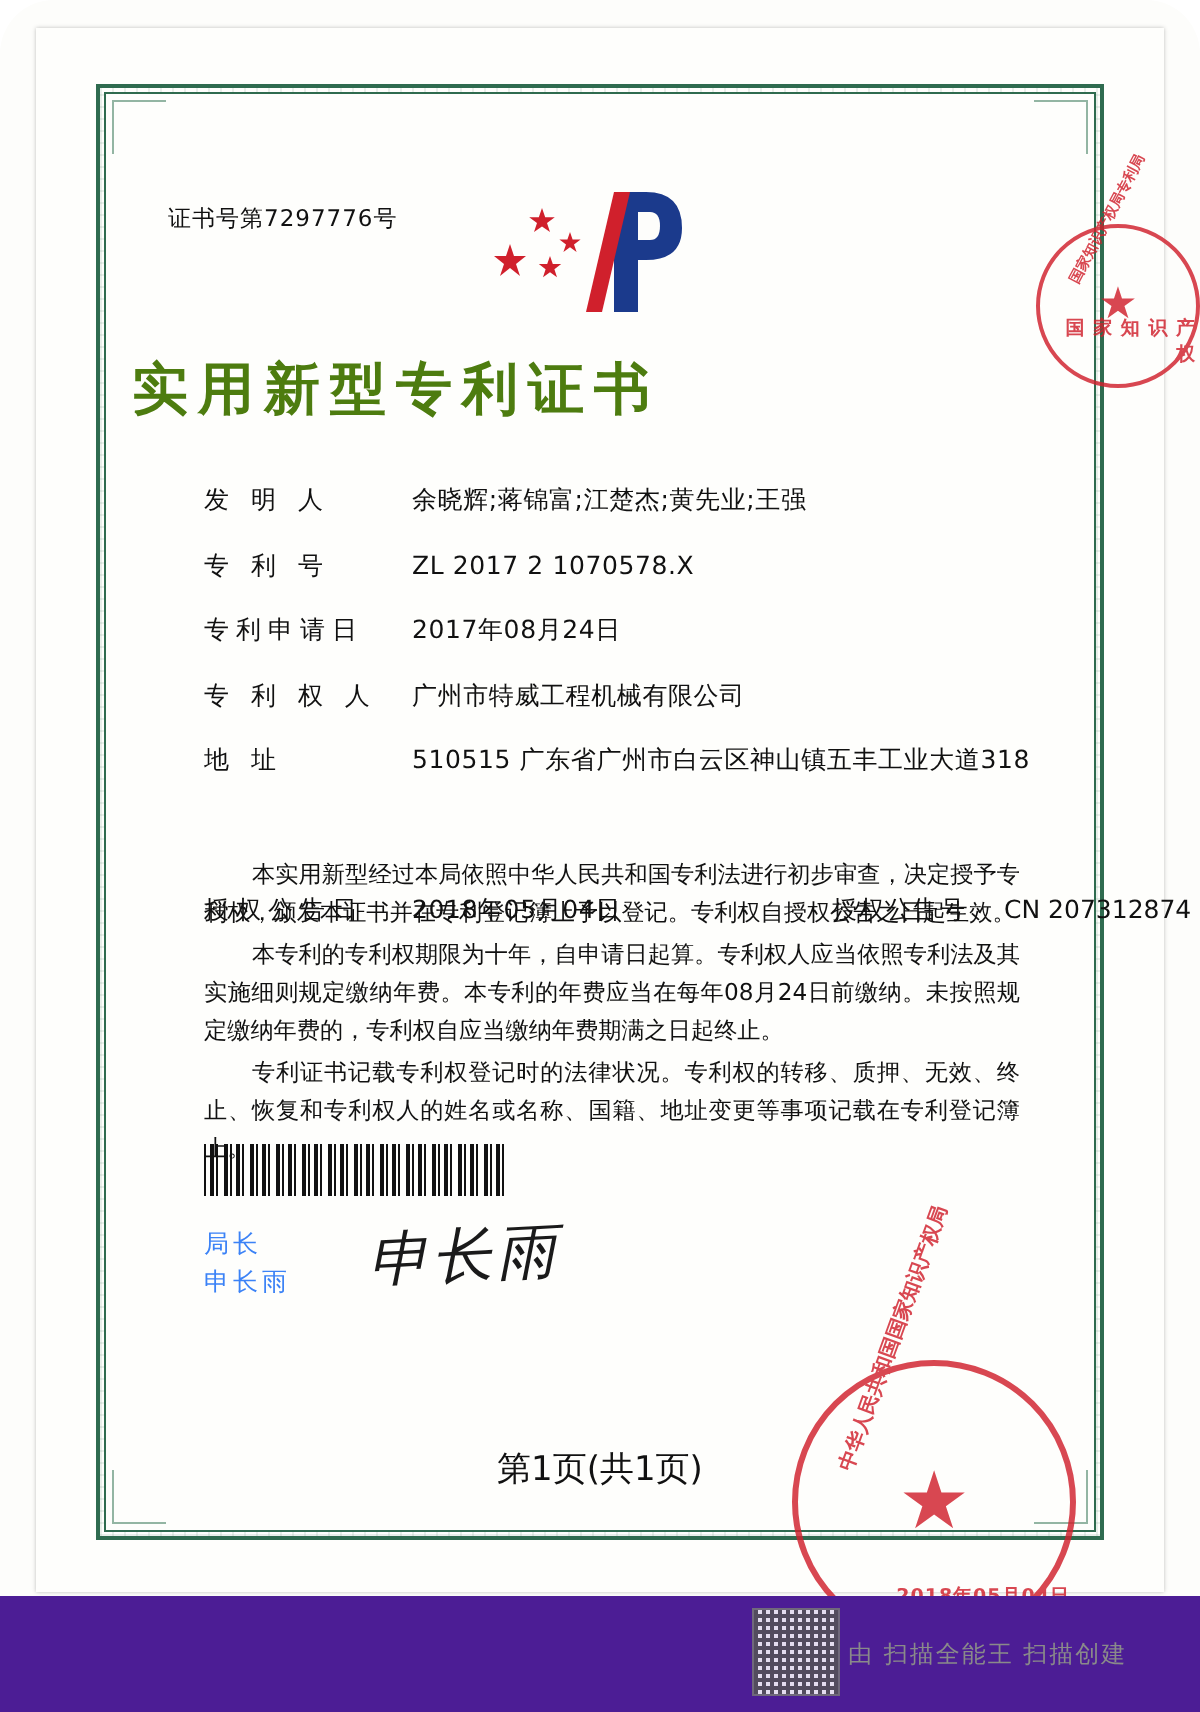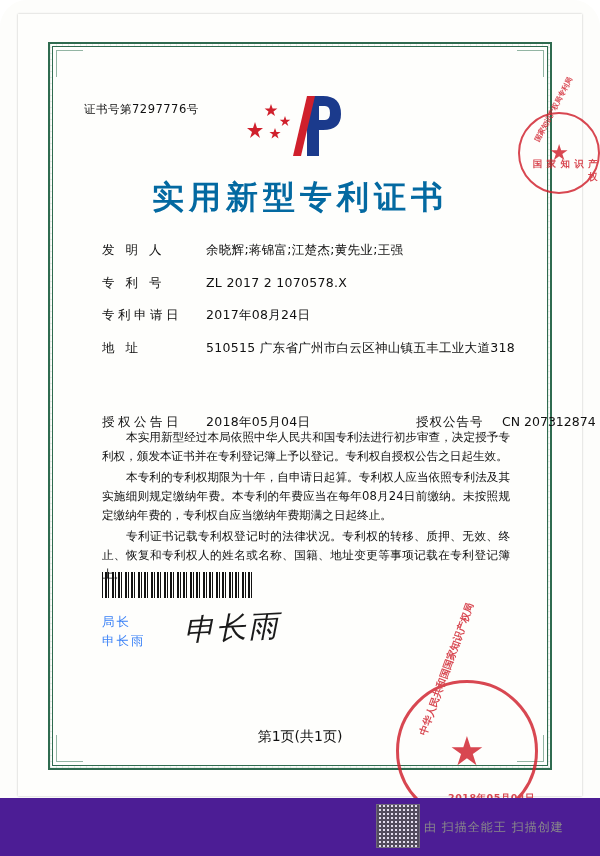--- a/index.html
+++ b/index.html
@@ -107,25 +107,24 @@
     transform: translateX(-50%);
     width: 110px;
     height: 78px;
   }
 
   .title {
     position: absolute;
     left: 0;
     right: 0;
     top: 116px;
-    text-align: center;
-    font-size: 32px;
+    font-size: 28px;
     font-weight: bold;
     letter-spacing: 5px;
-    color: #0369a1;
+    color: #4d7c0f;
     font-family: "DejaVu Sans", "Liberation Sans", sans-serif;
   }
 
   .fields {
     position: absolute;
     left: 36px;
     right: 20px;
     top: 182px;
   }
   .field-row {
@@ -207,21 +206,21 @@
     letter-spacing: 2px;
     transform: rotate(-3deg);
   }
 
   .page-no {
     position: absolute;
     left: 0;
     right: 0;
     bottom: 10px;
     text-align: center;
-    font-size: 14px;
+    font-size: 17px;
     color: #111;
   }
 
   
   .seal {
     position: absolute;
     border-radius: 50%;
     border: 2.5px solid #d0202c;
     color: #d0202c;
     opacity: .82;
@@ -351,20 +350,24 @@
         <div class="field-row">
           <div class="field-label">专 利 号</div>
           <div class="field-value">ZL 2017 2 1070578.X</div>
         </div>
 
         <div class="field-row">
           <div class="field-label">专利申请日</div>
           <div class="field-value">2017年08月24日</div>
         </div>
 
+        <div class="field-row">
+          <div class="field-label">专 利 权 人</div>
+          <div class="field-value">广州市特威工程机械有限公司</div>
+        </div>
 
         <div class="field-row">
           <div class="field-label">地 址</div>
           <div class="field-value">510515 广东省广州市白云区神山镇五丰工业大道318号之</div>
         </div>
 
         <div class="field-row split">
           <div class="field-label">授权公告日</div>
           <div class="field-value">2018年05月04日</div>
           <div class="field-label2">授权公告号</div>

